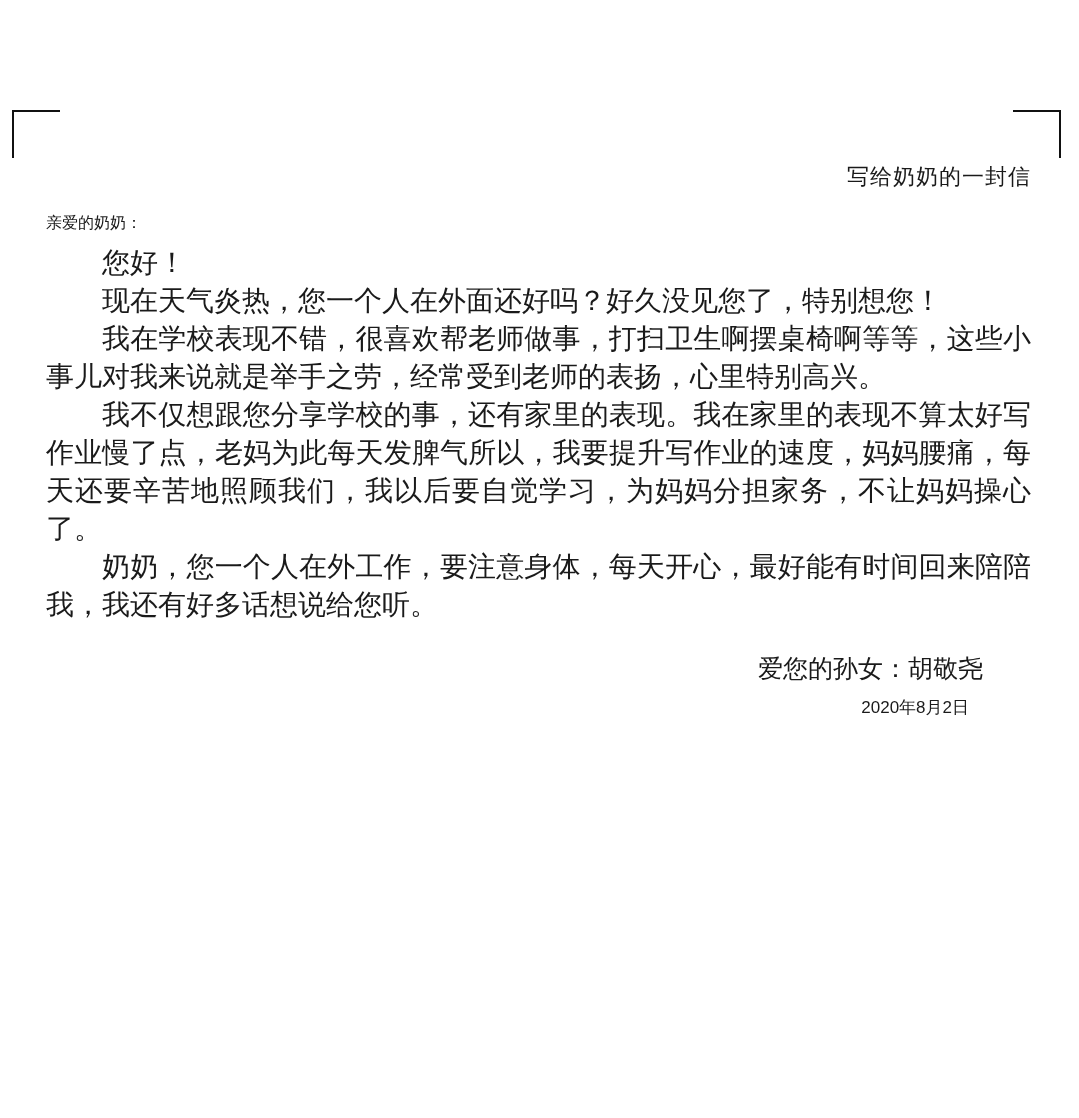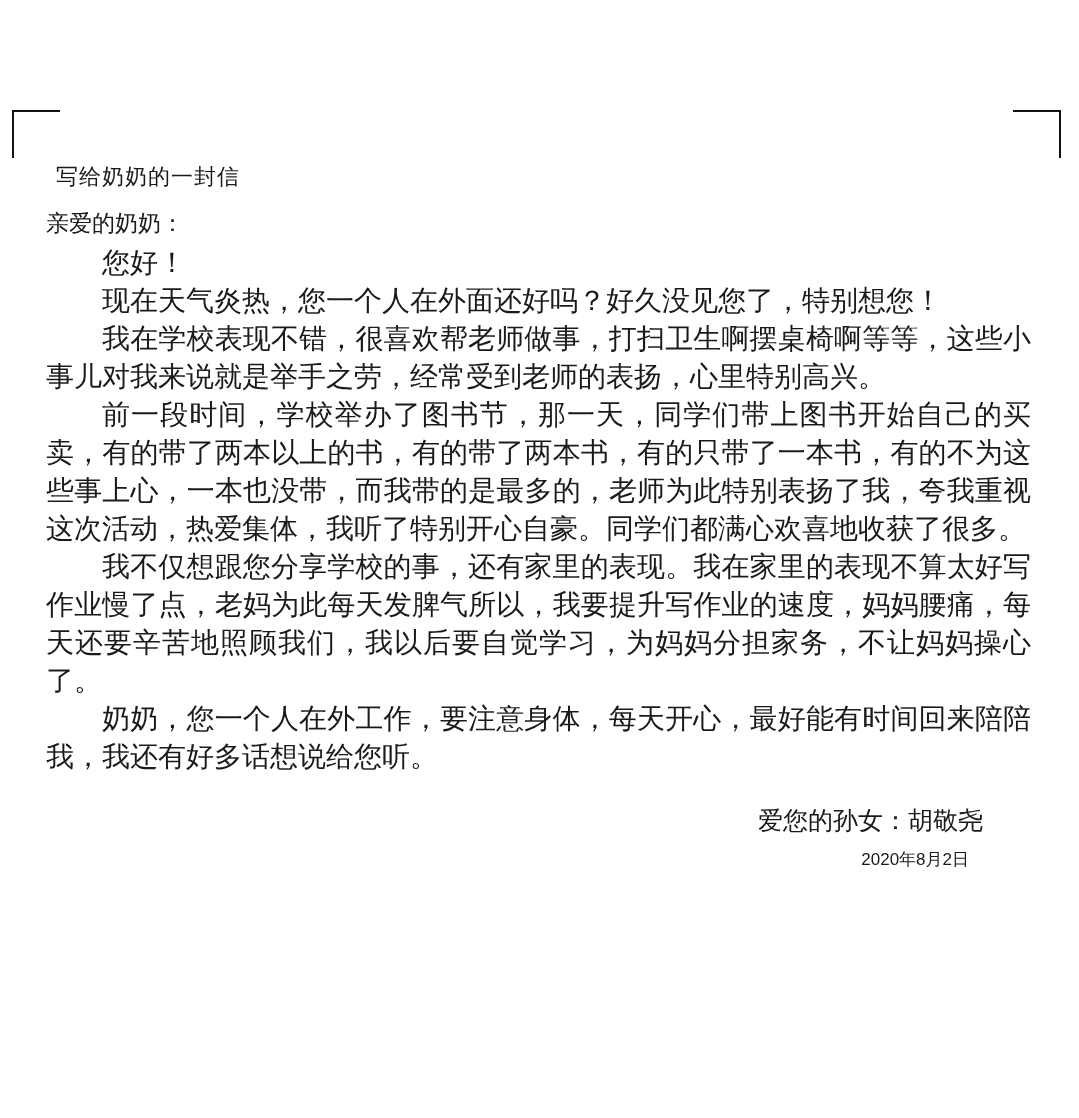--- a/index.html
+++ b/index.html
@@ -39,30 +39,30 @@
   }
 
   .doc {
     position: absolute;
     left: 46px;
     top: 160px;
     width: 985px;
   }
 
   .doc-title {
-    text-align: left;
+    text-align: right;
     font-size: 22px;
     line-height: 34px;
     letter-spacing: 1px;
     margin-bottom: 10px;
     padding-left: 10px;
   }
 
   .salutation {
-    font-size: 23px;
+    font-size: 16px;
     line-height: 38px;
     margin-bottom: 2px;
   }
 
   .para {
     font-size: 28px;
     line-height: 38px;
     text-indent: 2em;
     text-align: justify;
     margin: 0;
@@ -94,21 +94,20 @@
 
   <div class="doc">
 
     <div class="doc-title">写给奶奶的一封信</div>
 
     <div class="salutation">亲爱的奶奶：</div>
 
     <p class="para">您好！</p>
     <p class="para">现在天气炎热，您一个人在外面还好吗？好久没见您了，特别想您！</p>
     <p class="para">我在学校表现不错，很喜欢帮老师做事，打扫卫生啊摆桌椅啊等等，这些小事儿对我来说就是举手之劳，经常受到老师的表扬，心里特别高兴。</p>
-    <p class="para">前一段时间，学校举办了图书节，那一天，同学们带上图书开始自己的买卖，有的带了两本以上的书，有的带了两本书，有的只带了一本书，有的不为这些事上心，一本也没带，而我带的是最多的，老师为此特别表扬了我，夸我重视这次活动，热爱集体，我听了特别开心自豪。同学们都满心欢喜地收获了很多。</p>
     <p class="para">我不仅想跟您分享学校的事，还有家里的表现。我在家里的表现不算太好写作业慢了点，老妈为此每天发脾气所以，我要提升写作业的速度，妈妈腰痛，每天还要辛苦地照顾我们，我以后要自觉学习，为妈妈分担家务，不让妈妈操心了。</p>
     <p class="para">奶奶，您一个人在外工作，要注意身体，每天开心，最好能有时间回来陪陪我，我还有好多话想说给您听。</p>
 
     <div class="signature-block">
       <div class="sig-line">爱您的孙女：胡敬尧</div>
       <div class="sig-date">2020年8月2日</div>
     </div>
 
   </div>
 </div>

